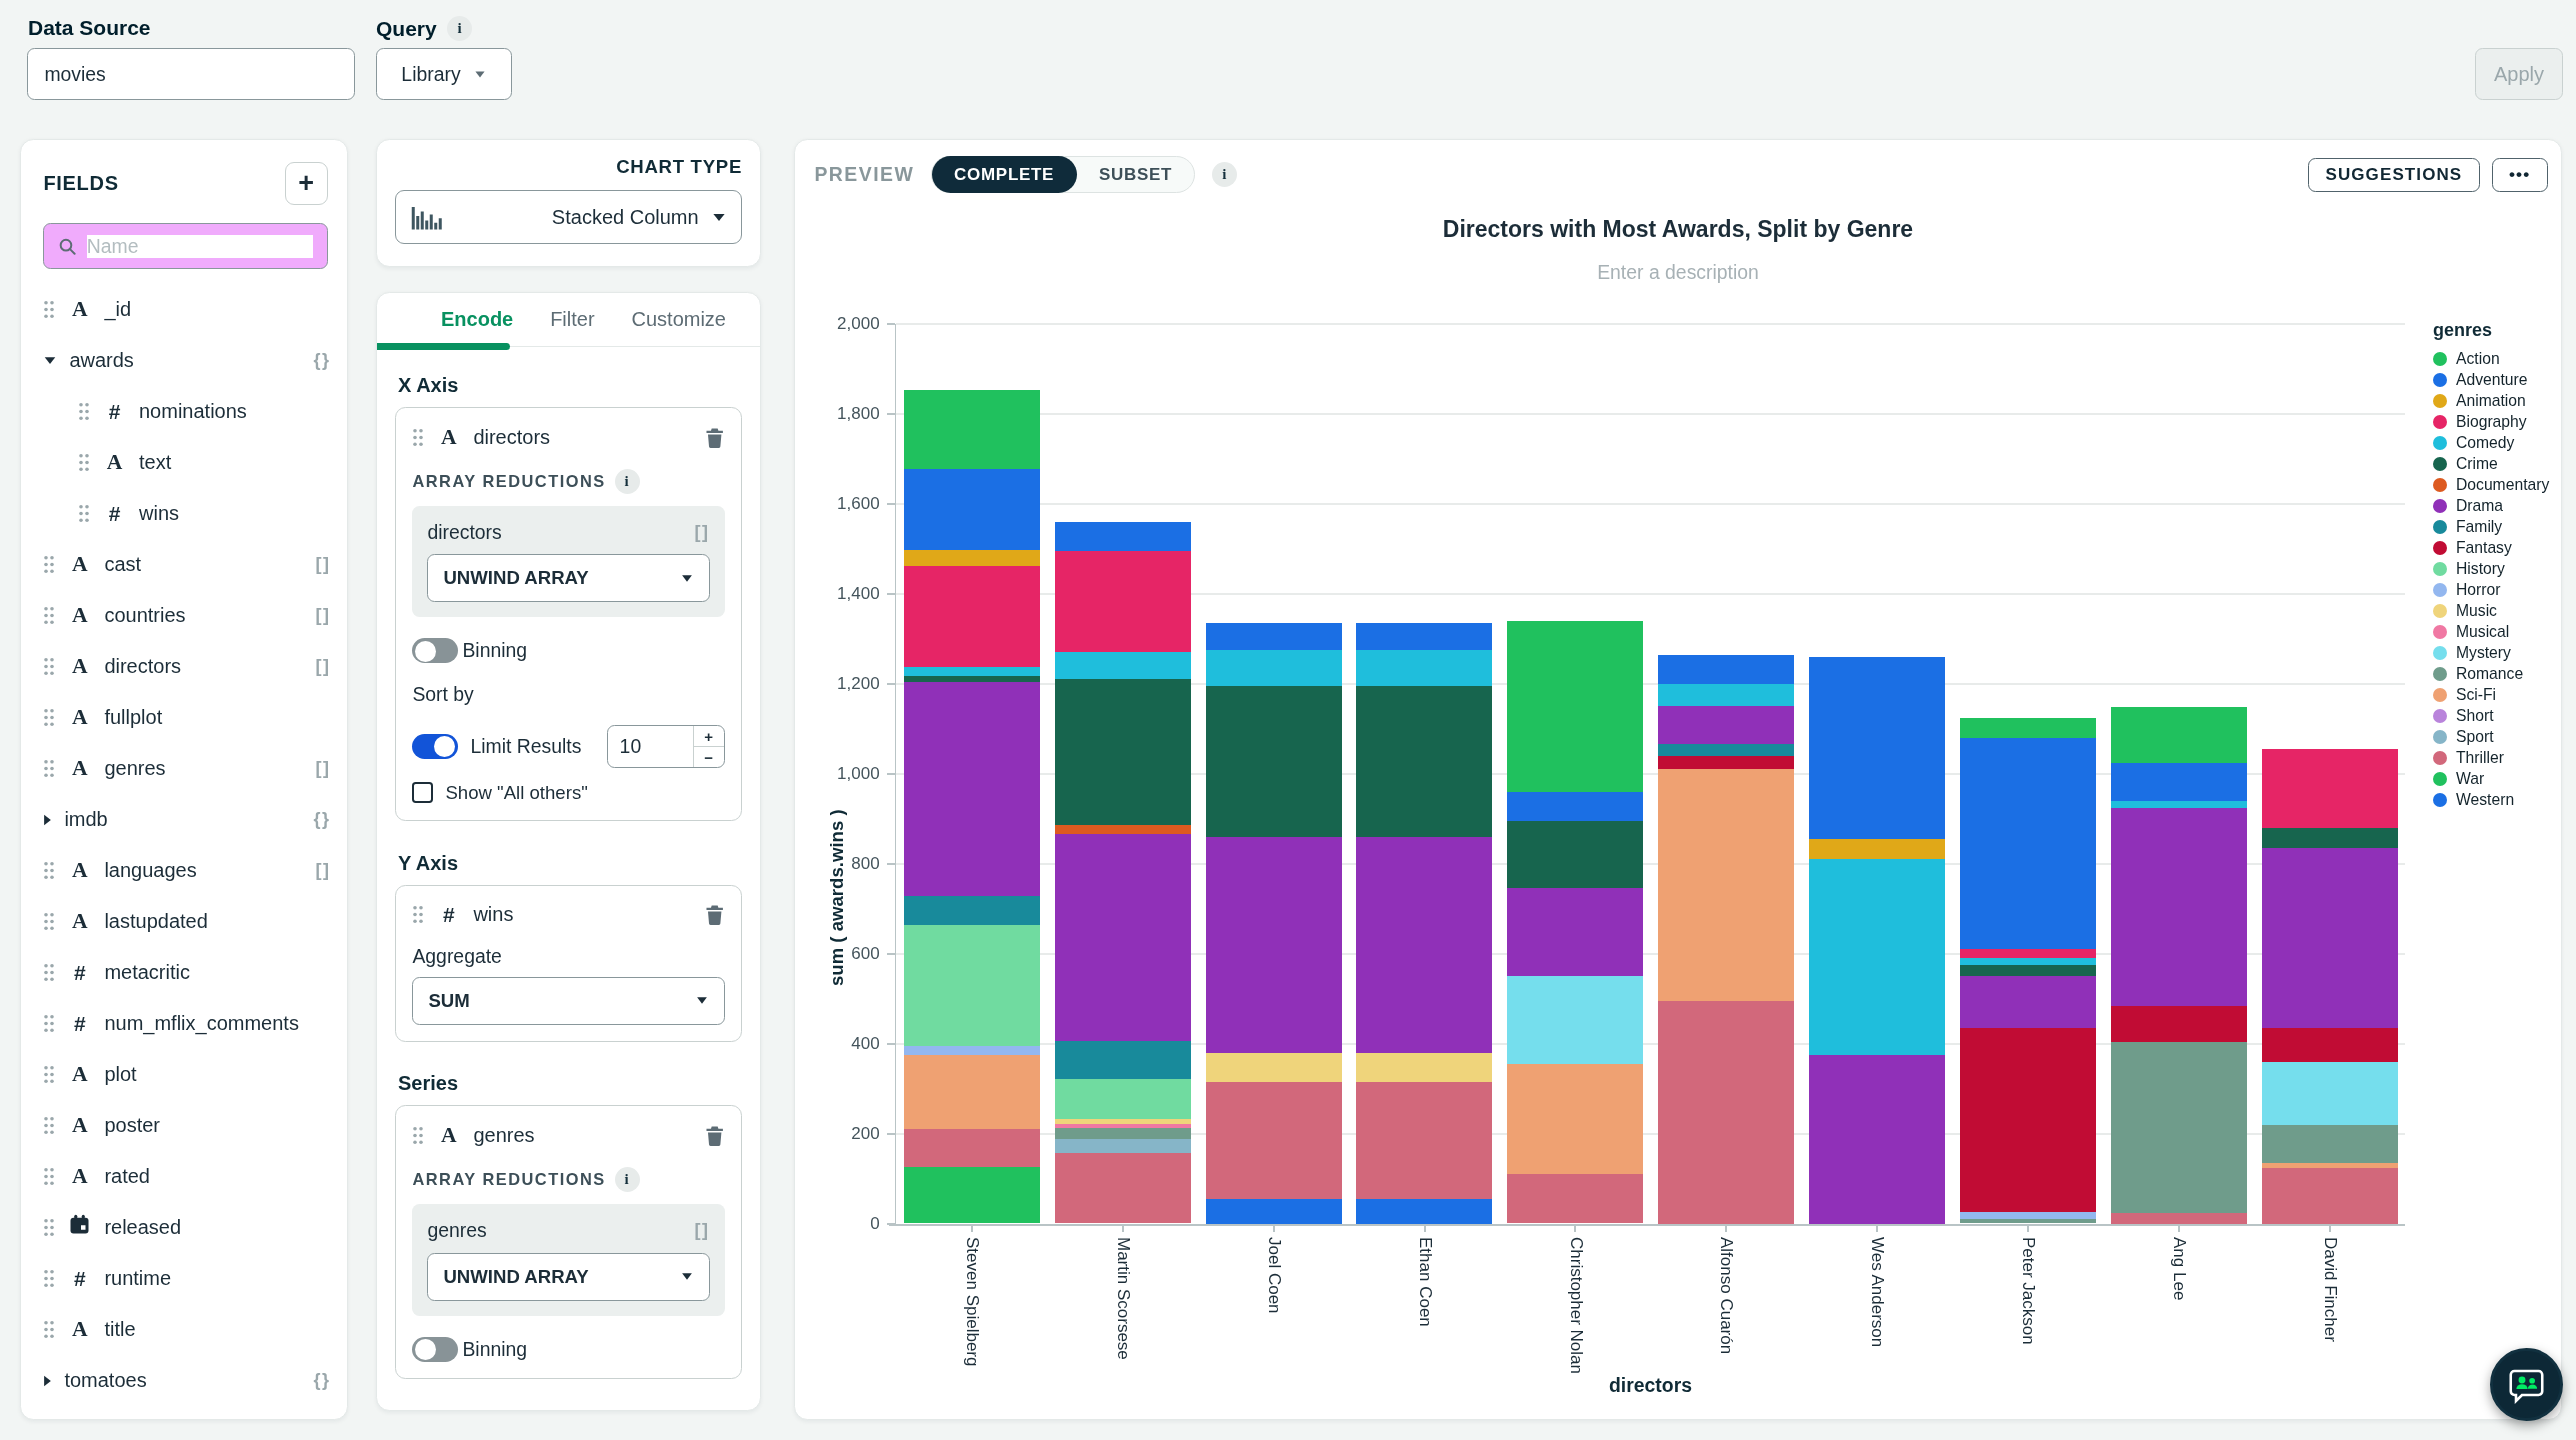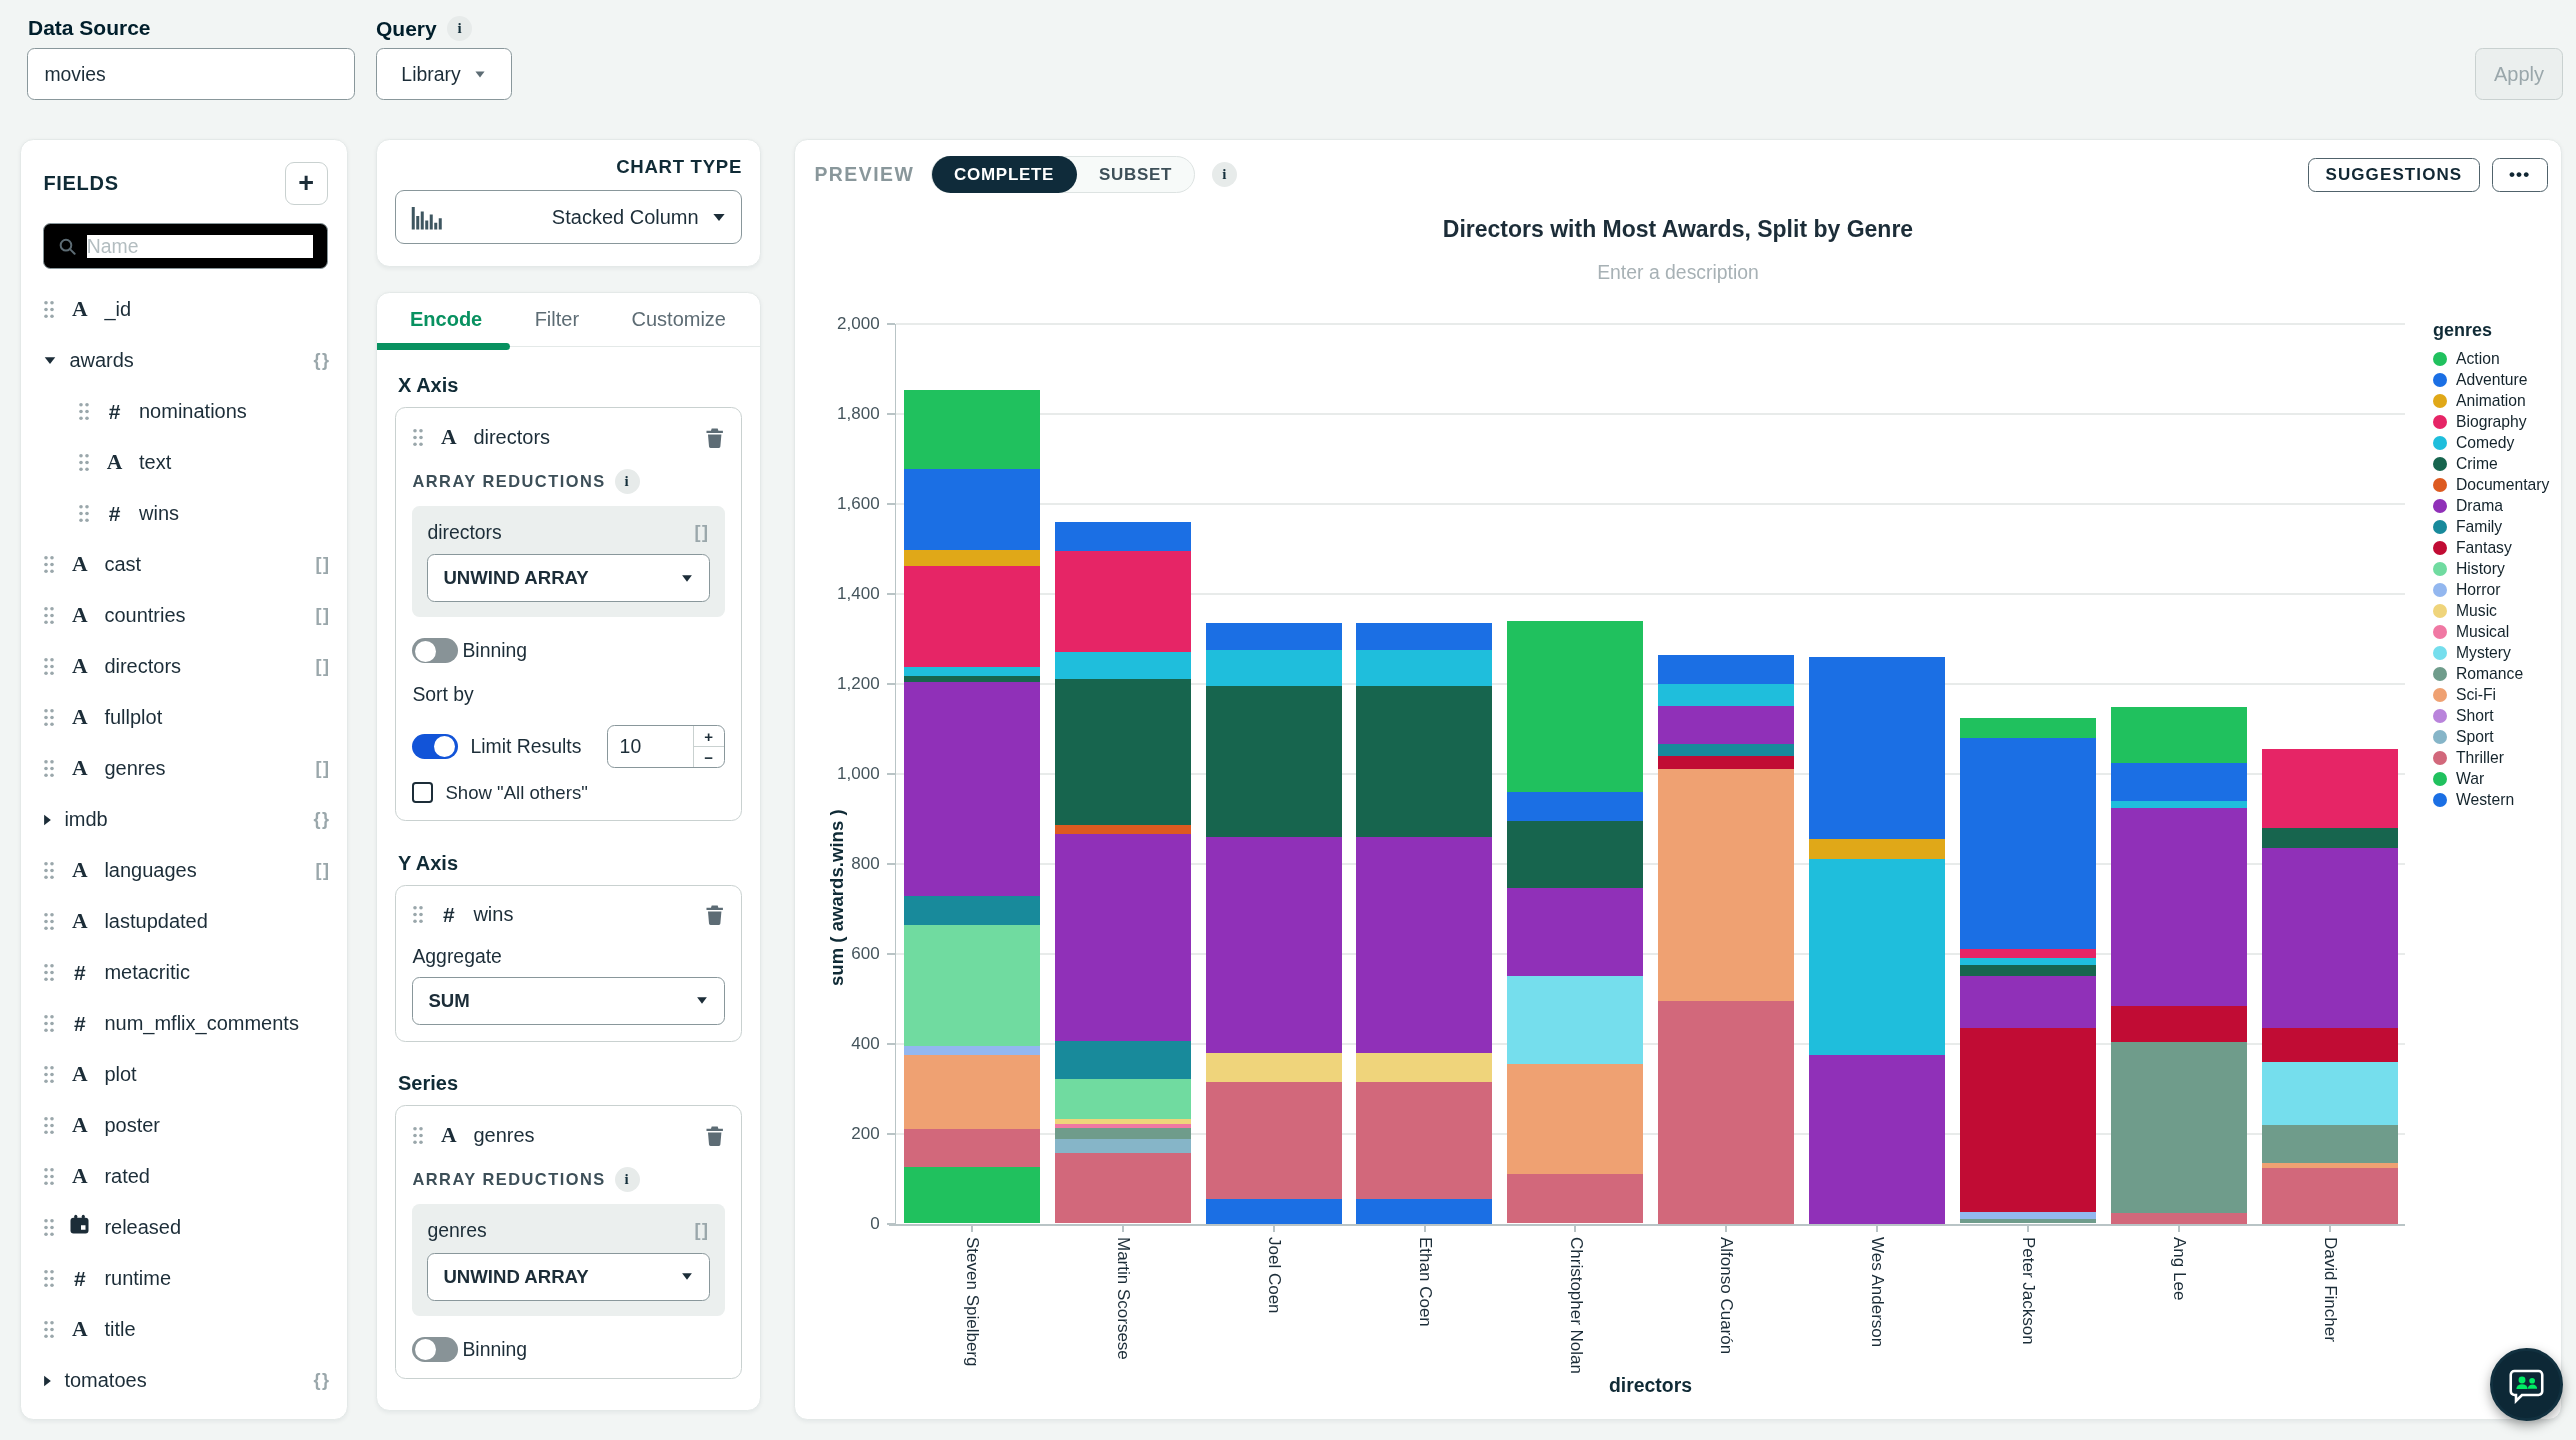--- a/index.html
+++ b/index.html
@@ -16,41 +16,41 @@
   .apply-btn { position:absolute; top:48px; left:2475px; width:88px; height:52px; background:#ebefee; border:1.5px solid #c9d1d0; border-radius:7.5px; font-size:20px; color:#9AA7AB; display:flex; align-items:center; justify-content:center; }
 
   
   .card { position:absolute; background:#fff; border:0.7px solid #E4E9E8; border-radius:13.4px; box-shadow:0 1.5px 4.5px rgba(0,30,43,.06); }
 
   
   #fields-card { left:20px; top:139px; width:328px; height:1281px; overflow:hidden; }
   .fields-head { display:flex; align-items:center; justify-content:space-between; padding:22.4px 19.4px 0 22.4px; }
   .fields-title { font-size:20px; font-weight:bold; letter-spacing:0.7px; color:#102B36; }
   .plus-btn { width:43px; height:43px; border:1.5px solid #c9d1d0; border-radius:9px; background:#fff; font-size:27px; font-weight:bold; color:#1C2D38; display:flex; align-items:center; justify-content:center; line-height:1; }
-  .search-box { margin:18px 19.4px 4.5px 22.4px; height:46px; border:1.5px solid #89979B; border-radius:7.5px; display:flex; align-items:center; gap:10.4px; padding:0 13.4px; background:#000000;}
+  .search-box { margin:18px 19.4px 4.5px 22.4px; height:46px; border:1.5px solid #89979B; border-radius:7.5px; display:flex; align-items:center; gap:10.4px; padding:0 13.4px; background:#f0abfc;}
   .search-box input { border:none; outline:none; font-size:19.4px; color:#1C2D38; width:100%; }
   .search-box input::placeholder { color:#b3bdc0; }
   .frow { height:51px; display:flex; align-items:center; padding:0 16.4px 0 22.4px; gap:12px; }
   .ficon { font-family:"Liberation Serif", serif; font-weight:bold; font-size:21.6px; color:#1C2D38; width:25px; text-align:center; }
   .ficon.hash { font-family:"Liberation Sans", sans-serif; font-size:21px; }
   .fname { font-size:20px; color:#1C2D38; white-space:nowrap; }
   .fbadge { margin-left:auto; font-size:18px; color:#9AA7AB; font-weight:bold; letter-spacing:1.5px; }
   .indent { padding-left:57px; }
   .tri-down { width:0; height:0; border-left:7.5px solid transparent; border-right:7.5px solid transparent; border-top:9.7px solid #1C2D38; }
   .tri-right { width:0; height:0; border-top:7.5px solid transparent; border-bottom:7.5px solid transparent; border-left:9.7px solid #1C2D38; }
 
   
   #charttype-card { left:376px; top:139px; width:385px; height:128px; padding:16.4px 18px;text-align:right; }
   .ct-label { font-size:18.6px; font-weight:bold; letter-spacing:0.7px; color:#102B36; }
   .ct-select { margin-top:12px; height:54px; border:1.5px solid #89979B; border-radius:9px; display:flex; align-items:center; padding:0 15px; gap:13.4px; background:#fff; }
   .ct-text { font-size:20px; color:#1C2D38; flex:1; }
   #encode-card { left:376px; top:292px; width:385px; height:1119px; }
   .tabs { display:flex; align-items:center; justify-content:space-between; padding:0 34px 0 33px; height:54px; position:relative; border-bottom:1.5px solid #E4E9E8;}
   .tab { font-size:20px; color:#5D6C74; cursor:pointer; }
-  .tab.active { color:#089160; font-weight:bold; }
+  .tab.active { color:#089160; font-weight:bold;margin-left:31px; }
   .tab-underline { position:absolute; left:0; bottom:-3.7px; width:133px; height:6.7px; background:#089160; border-radius:0 4.5px 4.5px 0; }
   .enc-body { padding:16.4px 18px; }
   .sec-label { font-size:20px; font-weight:bold; color:#102B36; margin:10.4px 3px 10.4px 3px; }
   .enc-box { border:1.5px solid #c9d1d0; border-radius:10.4px; padding:16.4px; background:#fff; }
   .enc-row { display:flex; align-items:center; gap:12px; }
   .enc-field-name { font-size:20px; color:#1C2D38; flex:1; }
   .caps-label { font-size:16.4px; font-weight:bold; letter-spacing:1.5px; color:#3D4F58; display:flex; align-items:center; gap:9px; margin-top:19.4px;}
   .gray-sub { margin-top:12px; background:#ebefee; border-radius:7.5px; padding:15px; }
   .gray-sub-head { display:flex; align-items:center; font-size:19.4px; color:#1C2D38; margin-bottom:10.4px;}
   .select { height:48px; background:#fff; border:1.5px solid #89979B; border-radius:7.5px; display:flex; align-items:center; padding:0 15px; font-size:18.6px; font-weight:600; color:#1C2D38; }

